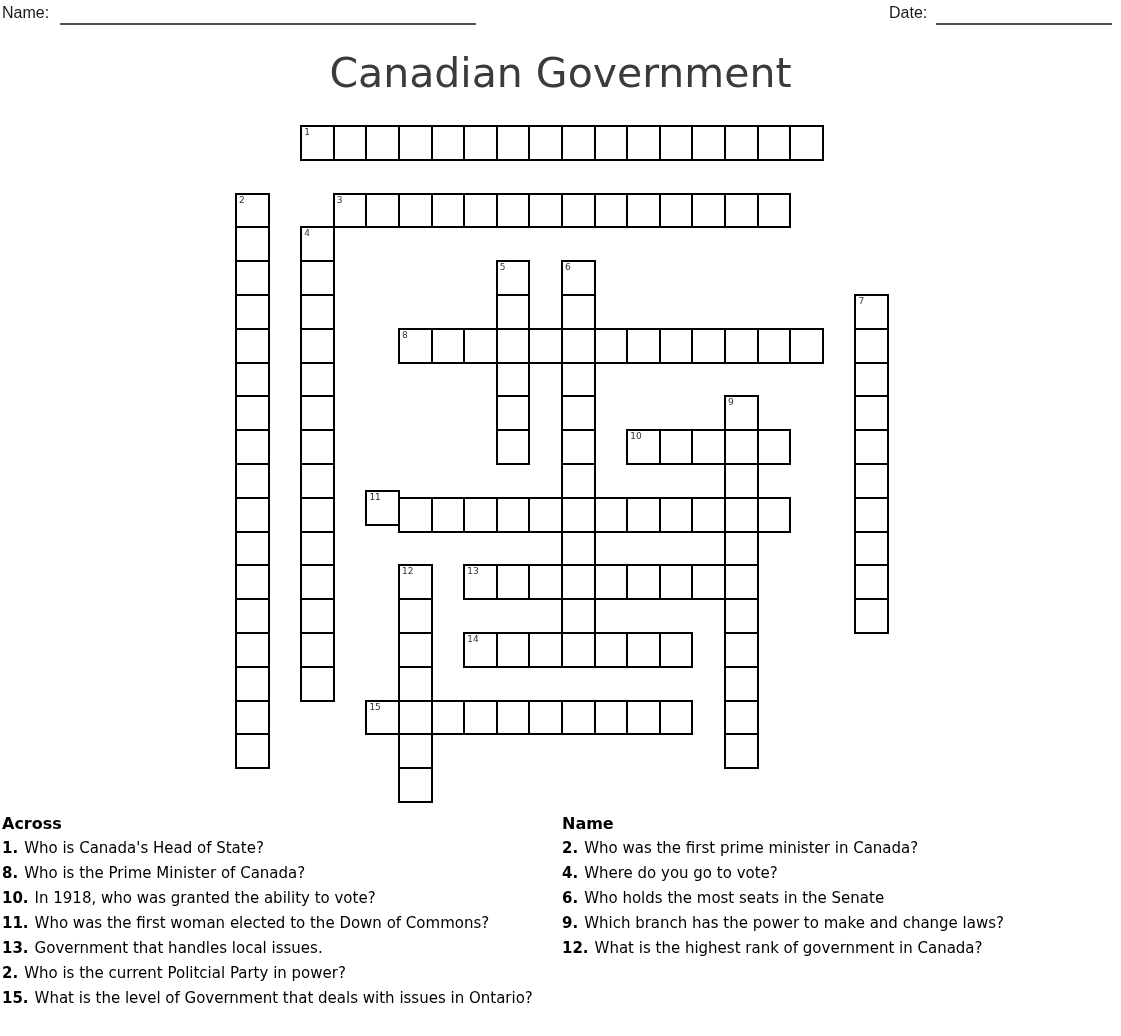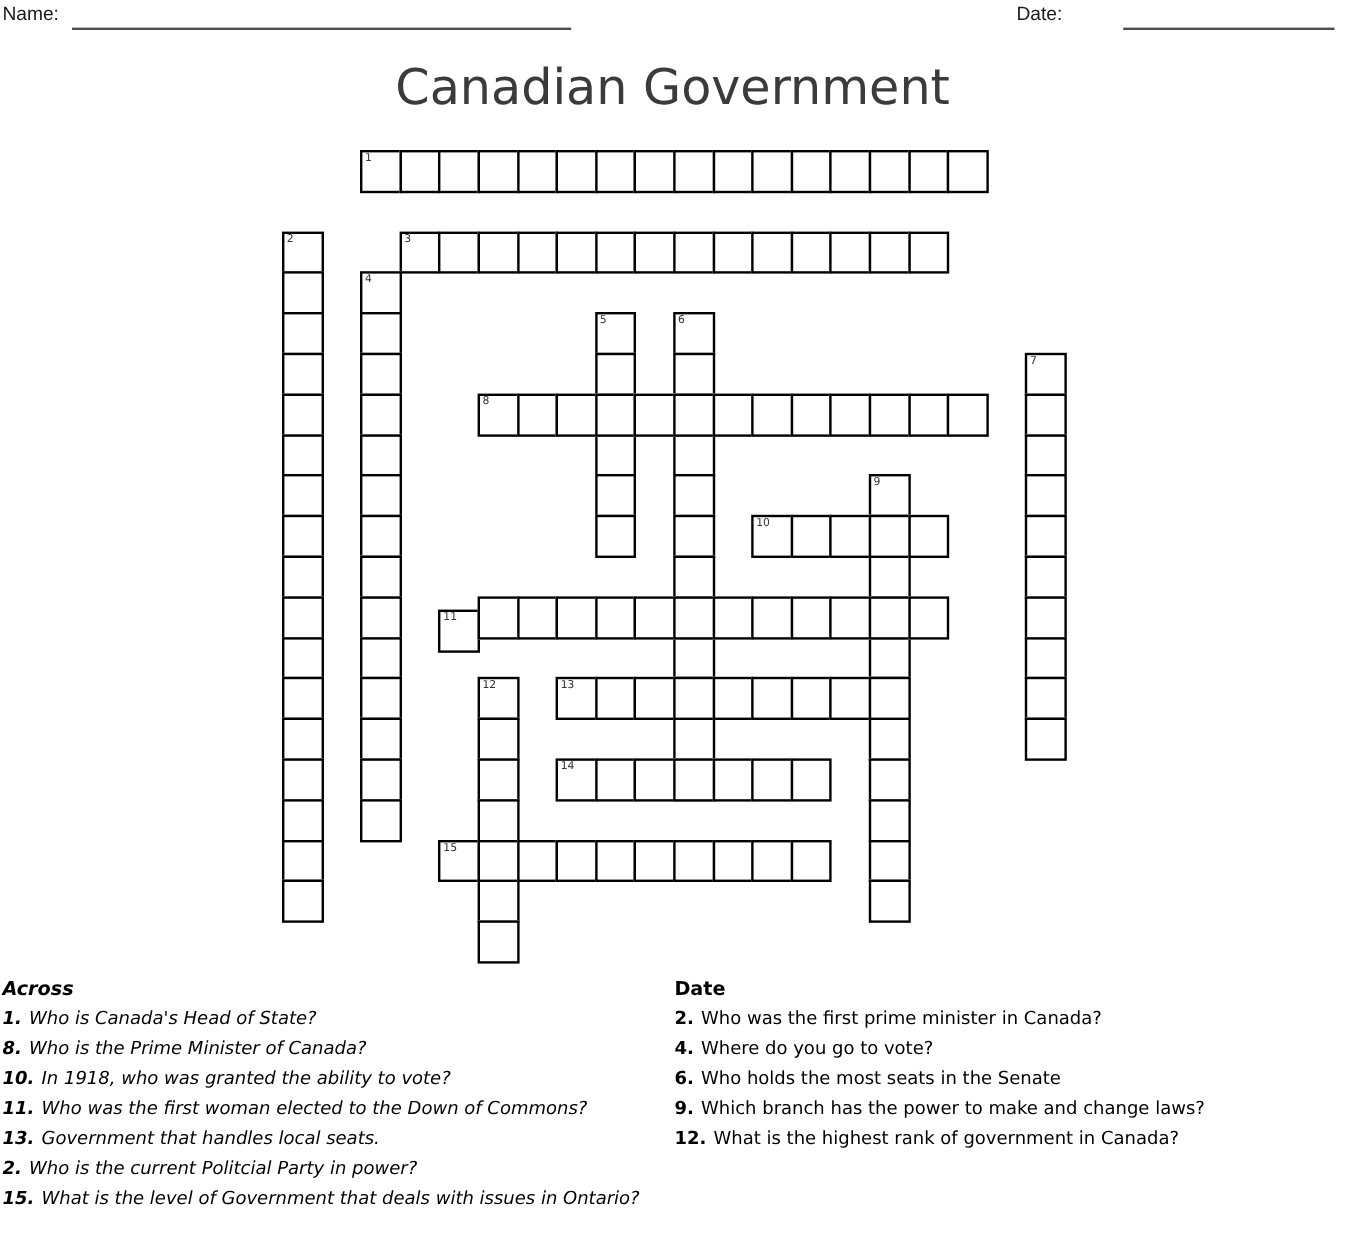--- a/index.html
+++ b/index.html
@@ -11,42 +11,42 @@
   .hdr-label{
     position:absolute;top:4px;font-family:"Liberation Sans",sans-serif;
     font-size:16px;color:#1a1a1a;
   }
   .write-line{
     position:absolute;top:7px;height:16px;
     border-bottom:2px solid #4f4f4f;
   }
   #name-label{left:2px;}
   #name-line{left:60px;width:416px;}
-  #date-label{left:847px;text-align:right;}
+  #date-label{left:889px;text-align:right;}
   #date-line{left:936px;width:176px;}
   
   .title{
     position:absolute;top:51px;left:0;width:100%;text-align:center;
     font-size:41px;line-height:1.1;color:#3b3b3b;letter-spacing:0px;
   }
   
   #grid{position:absolute;left:0;top:0;width:100%;height:810px;}
   .cell{
     position:absolute;box-sizing:border-box;background:#ffffff;
     border:2px solid #000000;
   }
   .cellnum{
     position:absolute;top:0px;left:2px;
     font-size:9px;line-height:10px;color:#333333;
     font-family:"DejaVu Sans",sans-serif;
   }
   
   .clues{position:absolute;top:811px;left:0;width:100%;font-size:15px;line-height:25px;}
   .clue-col{position:absolute;top:0;}
-  #across-col{left:2px;width:552px;font-style:italic;}
+  #across-col{left:2px;width:552px;}
   #down-col{left:562px;width:545px;}
   .clue-header{font-weight:bold;font-size:16px;}
   .cnum{font-weight:bold;margin-right:6px;}
   .ctext{}
 </style>
 </head>
 <body>
 
 <div class="page">
 
@@ -189,21 +189,21 @@
       <div class="cell" style="left: 724px; top: 665.8px; width: 34.6px; height: 35.8px;"></div>
       <div class="cell" style="left: 724px; top: 699.6px; width: 34.6px; height: 35.8px;"></div>
       <div class="cell" style="left: 724px; top: 733.4px; width: 34.6px; height: 35.8px;"></div>
       <div class="cell" style="left: 626.2px; top: 429.2px; width: 34.6px; height: 35.8px;">
         <span class="cellnum">10</span>
       </div>
       <div class="cell" style="left: 658.8px; top: 429.2px; width: 34.6px; height: 35.8px;"></div>
       <div class="cell" style="left: 691.4px; top: 429.2px; width: 34.6px; height: 35.8px;"></div>
       <div class="cell" style="left: 724px; top: 429.2px; width: 34.6px; height: 35.8px;"></div>
       <div class="cell" style="left: 756.6px; top: 429.2px; width: 34.6px; height: 35.8px;"></div>
-      <div class="cell" style="left: 365.4px; top: 508px; width: 34.6px; height: 35.8px; text-align: center;">
+      <div class="cell" style="left: 365.4px; top: 490px; width: 34.6px; height: 35.8px; text-align: center;">
         <span class="cellnum">11</span>
       </div>
       <div class="cell" style="left: 398px; top: 496.8px; width: 34.6px; height: 35.8px;"></div>
       <div class="cell" style="left: 430.6px; top: 496.8px; width: 34.6px; height: 35.8px;"></div>
       <div class="cell" style="left: 463.2px; top: 496.8px; width: 34.6px; height: 35.8px;"></div>
       <div class="cell" style="left: 495.8px; top: 496.8px; width: 34.6px; height: 35.8px;"></div>
       <div class="cell" style="left: 528.4px; top: 496.8px; width: 34.6px; height: 35.8px;"></div>
       <div class="cell" style="left: 561px; top: 496.8px; width: 34.6px; height: 35.8px;"></div>
       <div class="cell" style="left: 593.6px; top: 496.8px; width: 34.6px; height: 35.8px;"></div>
       <div class="cell" style="left: 626.2px; top: 496.8px; width: 34.6px; height: 35.8px;"></div>
@@ -254,26 +254,26 @@
       <div class="cell" style="left: 658.8px; top: 699.6px; width: 34.6px; height: 35.8px;"></div>
     </div>
 
   <div class="clues">
     <div class="clue-col" id="across-col">
       <div class="clue-header">Across</div>
       <div class="clue"><span class="cnum">1.</span><span class="ctext">Who is Canada's Head of State?</span></div>
       <div class="clue"><span class="cnum">8.</span><span class="ctext">Who is the Prime Minister of Canada?</span></div>
       <div class="clue"><span class="cnum">10.</span><span class="ctext">In 1918, who was granted the ability to vote?</span></div>
       <div class="clue"><span class="cnum">11.</span><span class="ctext">Who was the first woman elected to the Down of Commons?</span></div>
-      <div class="clue"><span class="cnum">13.</span><span class="ctext">Government that handles local seats.</span></div>
+      <div class="clue"><span class="cnum">13.</span><span class="ctext">Government that handles local issues.</span></div>
       <div class="clue"><span class="cnum">2.</span><span class="ctext">Who is the current Politcial Party in power?</span></div>
       <div class="clue"><span class="cnum">15.</span><span class="ctext">What is the level of Government that deals with issues in Ontario?</span></div>
     </div>
     <div class="clue-col" id="down-col">
-      <div class="clue-header">Date</div>
+      <div class="clue-header">Name</div>
       <div class="clue"><span class="cnum">2.</span><span class="ctext">Who was the first prime minister in Canada?</span></div>
       <div class="clue"><span class="cnum">4.</span><span class="ctext">Where do you go to vote?</span></div>
       <div class="clue"><span class="cnum">6.</span><span class="ctext">Who holds the most seats in the Senate</span></div>
       <div class="clue"><span class="cnum">9.</span><span class="ctext">Which branch has the power to make and change laws?</span></div>
       <div class="clue"><span class="cnum">12.</span><span class="ctext">What is the highest rank of government in Canada?</span></div>
     </div>
   </div>
 
 </div>
 

